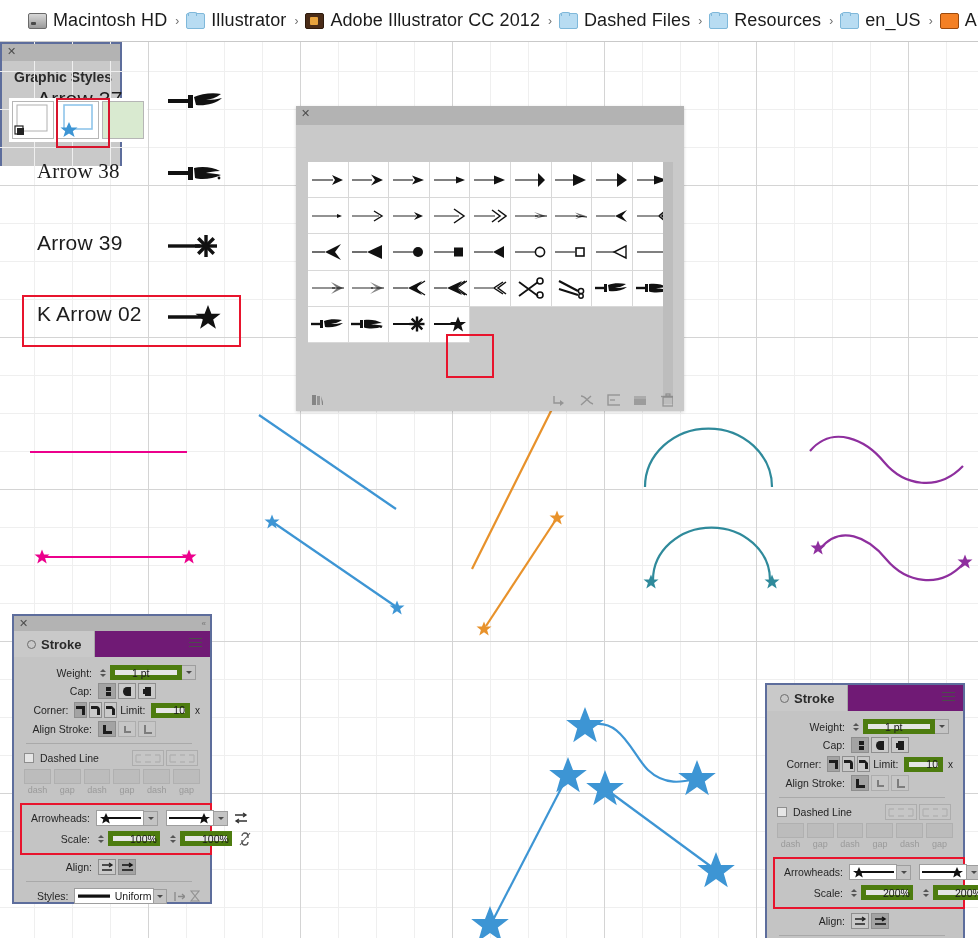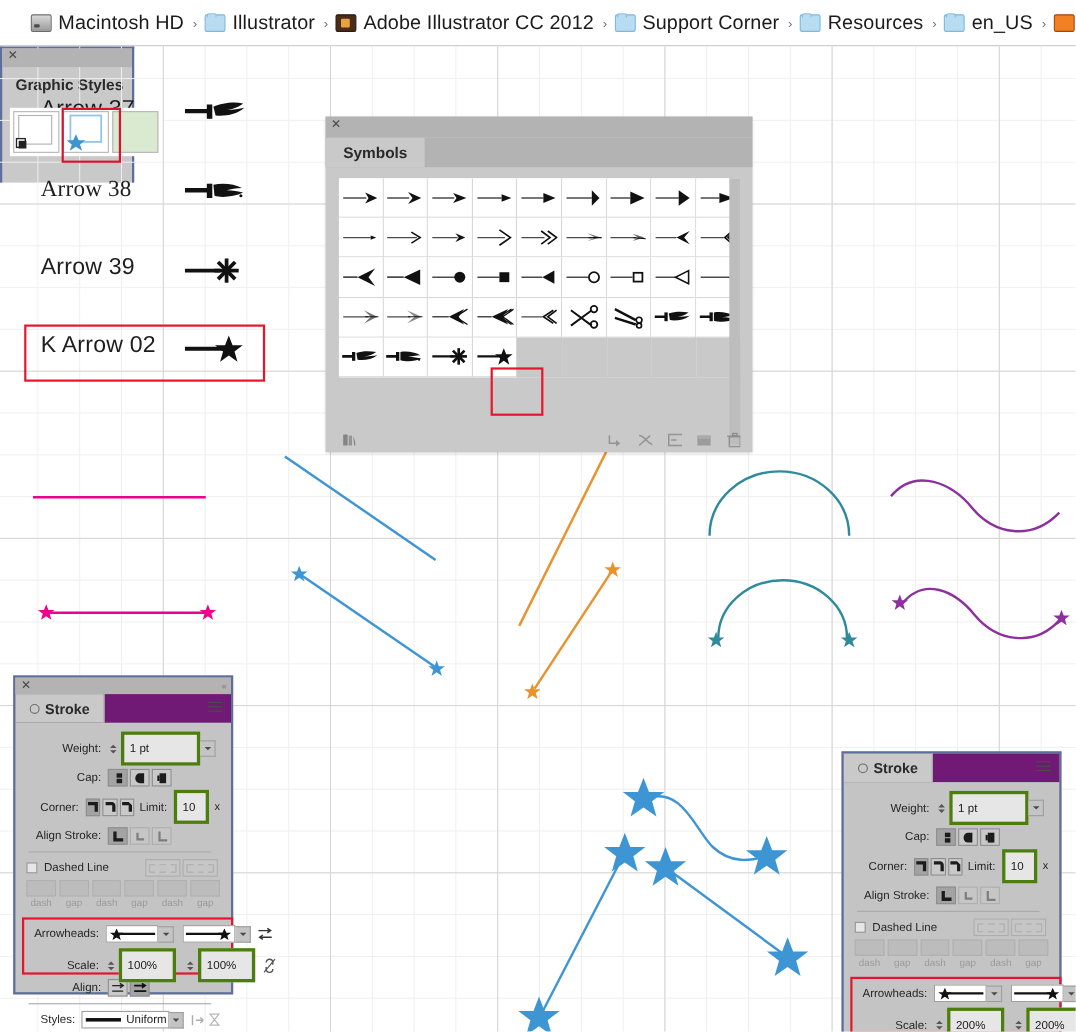--- a/index.html
+++ b/index.html
@@ -174,22 +174,22 @@
     width:9px;height:15px;display:flex;flex-direction:column;
     align-items:center;justify-content:center;margin-right:3px;
   }
   .stepper i{
     display:block;width:0;height:0;border-left:3px solid transparent;
     border-right:3px solid transparent;
   }
   .stepper i.up{border-bottom:3.5px solid #555;margin-bottom:2px;}
   .stepper i.dn{border-top:3.5px solid #555;}
   .field{
-    background:#e6e6e6;border:3px solid #4d7c0f;height:31px;
-    display:flex;align-items:center;padding-left:5px;
+    background:#e6e6e6;border:5px solid #4d7c0f;height:15px;
+    display:flex;align-items:center;padding-left:17px;
     font-size:10.5px;color:#1a1a1a;box-sizing:border-box;
   }
   .drop-btn{
     width:14px;height:15px;background:#c4c4c4;border:1px solid #9e9e9e;
     border-left:none;display:flex;align-items:center;justify-content:center;
     box-sizing:border-box;
   }
   .drop-btn:after{
     content:"";display:block;width:0;height:0;
     border-left:3px solid transparent;border-right:3px solid transparent;
@@ -261,21 +261,21 @@
     <span class="crumb-label">Illustrator</span>
     <span class="crumb-sep">›</span>
   </div>
   <div class="crumb">
     <span class="ico ico-app"></span>
     <span class="crumb-label">Adobe Illustrator CC 2012</span>
     <span class="crumb-sep">›</span>
   </div>
   <div class="crumb">
     <span class="ico ico-folder"></span>
-    <span class="crumb-label">Support Corner</span>
+    <span class="crumb-label">Dashed Files</span>
     <span class="crumb-sep">›</span>
   </div>
   <div class="crumb">
     <span class="ico ico-folder"></span>
     <span class="crumb-label">Resources</span>
     <span class="crumb-sep">›</span>
   </div>
   <div class="crumb">
     <span class="ico ico-folder"></span>
     <span class="crumb-label">en_US</span>
@@ -378,25 +378,20 @@
   <svg class="arrow-glyph" style="left:168px;top:261px;" width="62" height="28" xmlns="http://www.w3.org/2000/svg">
     <line x1="0" y1="14" x2="36" y2="14" stroke="#111" stroke-width="3.6"></line>
     <path d="M40,2 L43.4,10.8 L52.6,10.8 L45.2,16.6 L47.9,25.8 L40,20.2 L32.1,25.8 L34.8,16.6 L27.4,10.8 L36.6,10.8 Z" fill="#111"></path>
   </svg>
 
   <div id="klabel-box" style="left:22px;top:253px;width:215px;height:48px;"></div>
 
   <div id="symbols-panel" class="panel">
     <div id="symbols-head">
       <span class="panel-close">✕</span>
-    </div>
-    <div id="symbols-tabbar">
-      <div id="symbols-tab">
-        <span>Symbols</span>
-      </div>
     </div>
 
     <div id="symbols-grid-wrap">
       <div id="symbols-grid">
 
         <div class="sym-cell">
             <svg width="34" height="20">
               <line x1="1" y1="10" x2="22" y2="10" stroke="#4a4a4a" stroke-width="1.4"></line>
               <path d="M21,5 L32,10 L21,15 L24,10 Z" fill="#111"></path>
             </svg>

